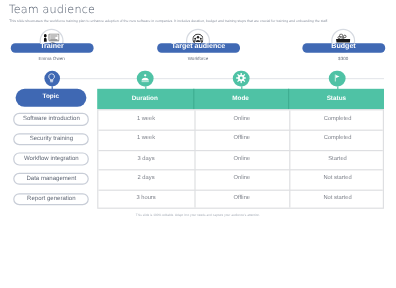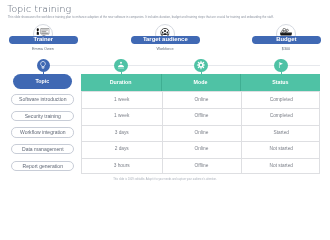--- a/index.html
+++ b/index.html
@@ -38,21 +38,21 @@
   .tbody .vr{position:absolute;top:0;width:0.55px;height:100%;background:#dedfe2;}
   .tbody .cell{position:absolute;text-align:center;font-size:4.8px;color:#7b7f88;}
 
   .topicpill{position:absolute;left:11.2px;width:63.2px;height:10.2px;border-radius:5.1px;border:0.6px solid #c8cdd7;box-sizing:border-box;background:#fff;}
   .topicpill span{position:absolute;left:0;top:0;width:100%;text-align:center;line-height:9.6px;font-size:5.05px;color:#606876;}
 </style>
 </head>
 <body>
 
 <div class="slide">
-  <div class="title">Topic training</div>
+  <div class="title">Team audience</div>
   <div class="subtitle">This slide showcases the workforce training plan to enhance adoption of the new software in companies. It includes duration, budget and training steps that are crucial for training and onboarding the staff.</div>
   <div id="topArea">
       <div class="topicon" style="left: 33px;">
         <svg width="13" height="10" viewBox="0 0 39 30">
           <rect x="13" y="1" width="25" height="17" rx="1" fill="none" stroke="#3e3e3e" stroke-width="1.6"></rect>
           <path d="M17 6h16M17 11h11M17 15.3h16" stroke="#3e3e3e" stroke-width="1.6" stroke-linecap="round"></path>
           <ellipse cx="3.6" cy="5.2" rx="3.6" ry="4.4" fill="#0d0d0d"></ellipse>
           <path d="M3.6 10.2C1.4 10.2 0 12.4 0 15.7v4.6h7.2v-4.6c0-3.3-1.4-5.5-3.6-5.5z" fill="#0d0d0d"></path>
           <path d="M11.5 29.4c0-4.2 4.5-7 10.6-7s10.6 2.8 10.6 7z" fill="#33333d"></path>
         </svg>

